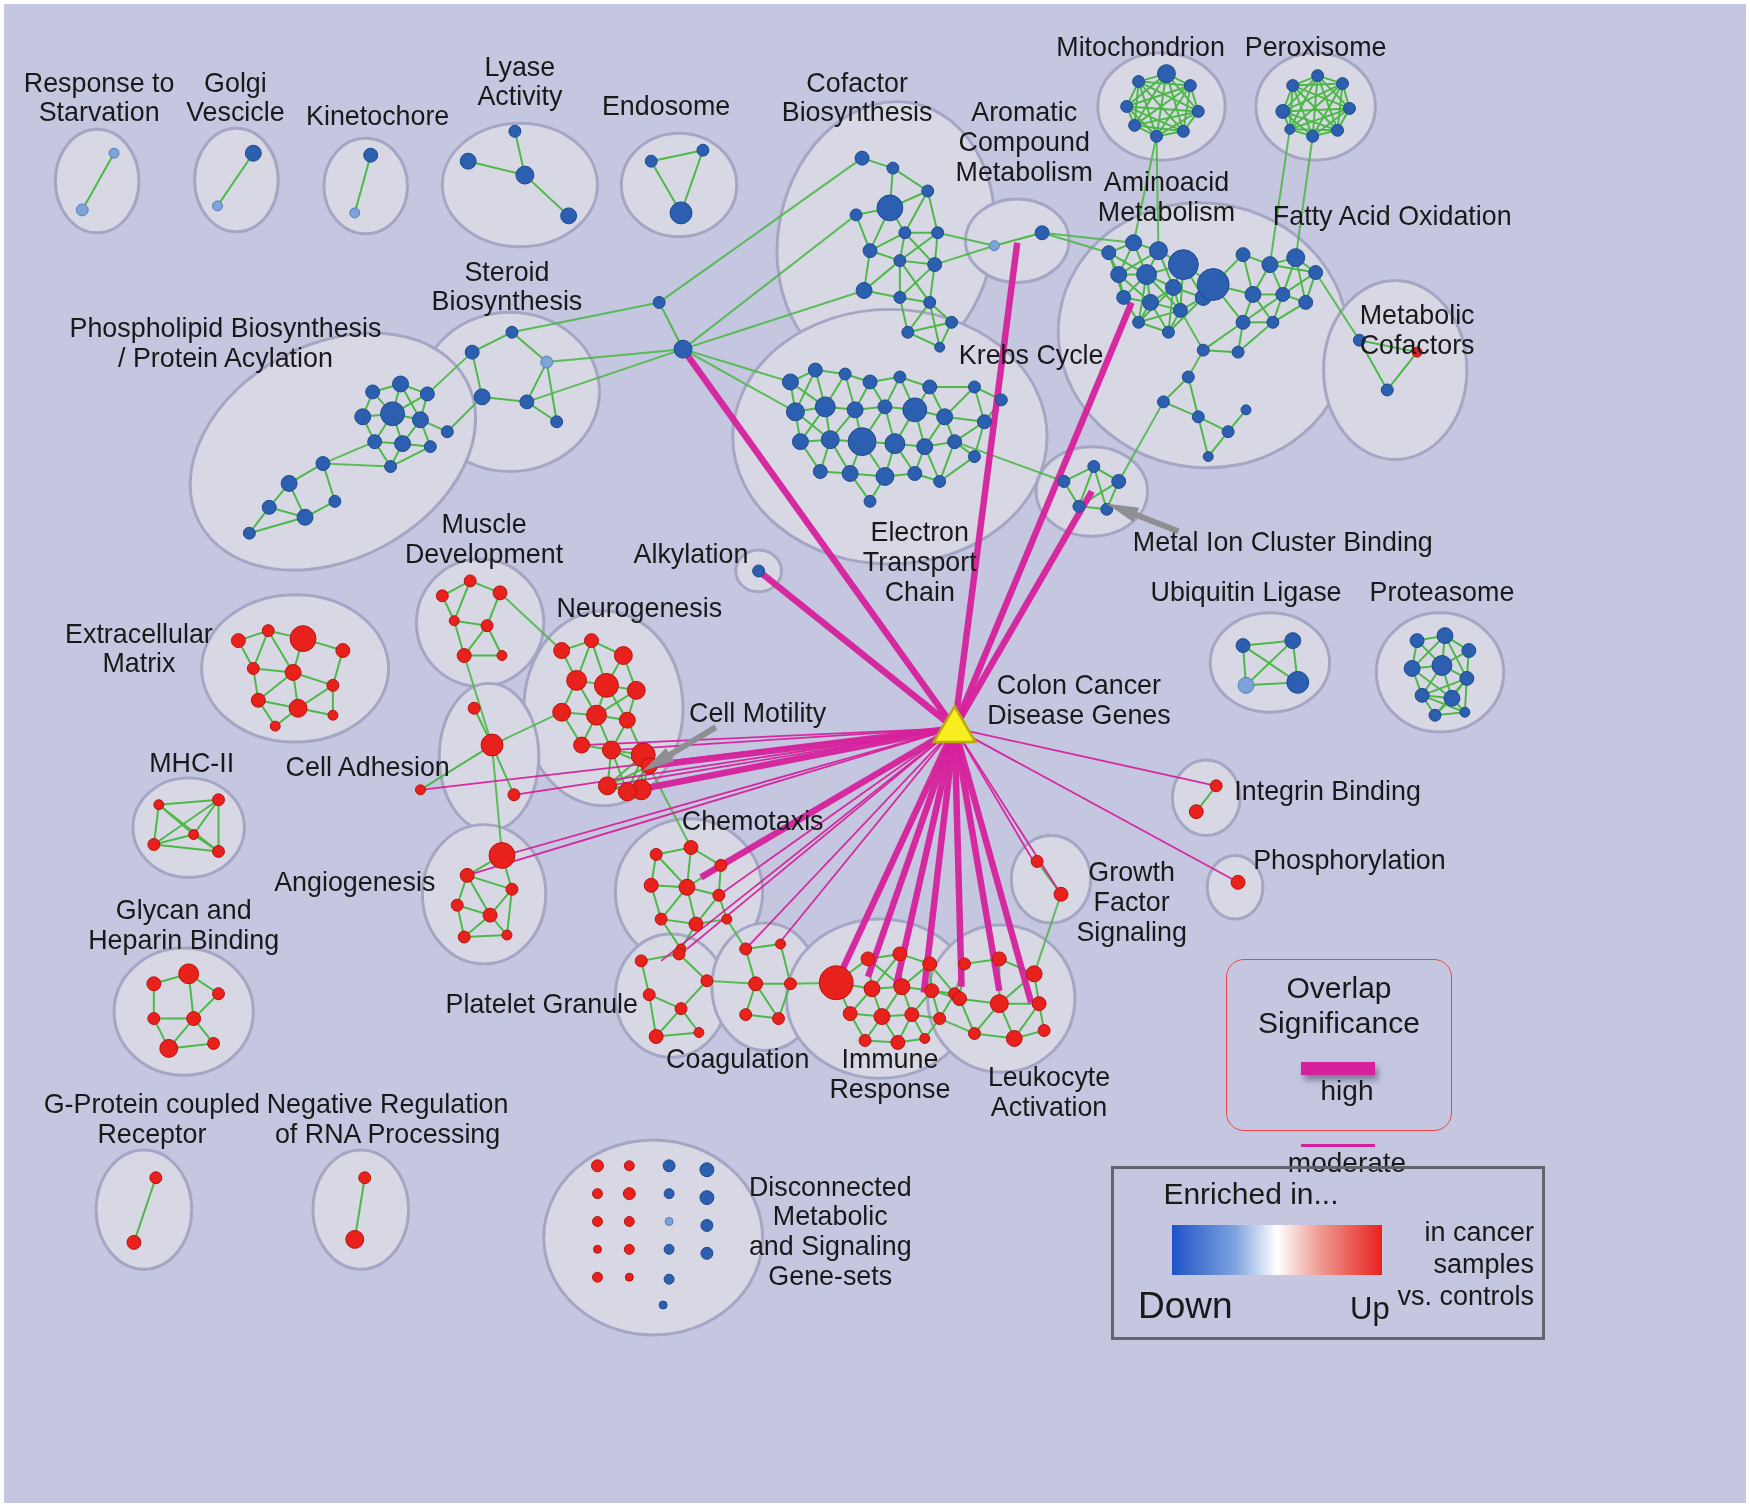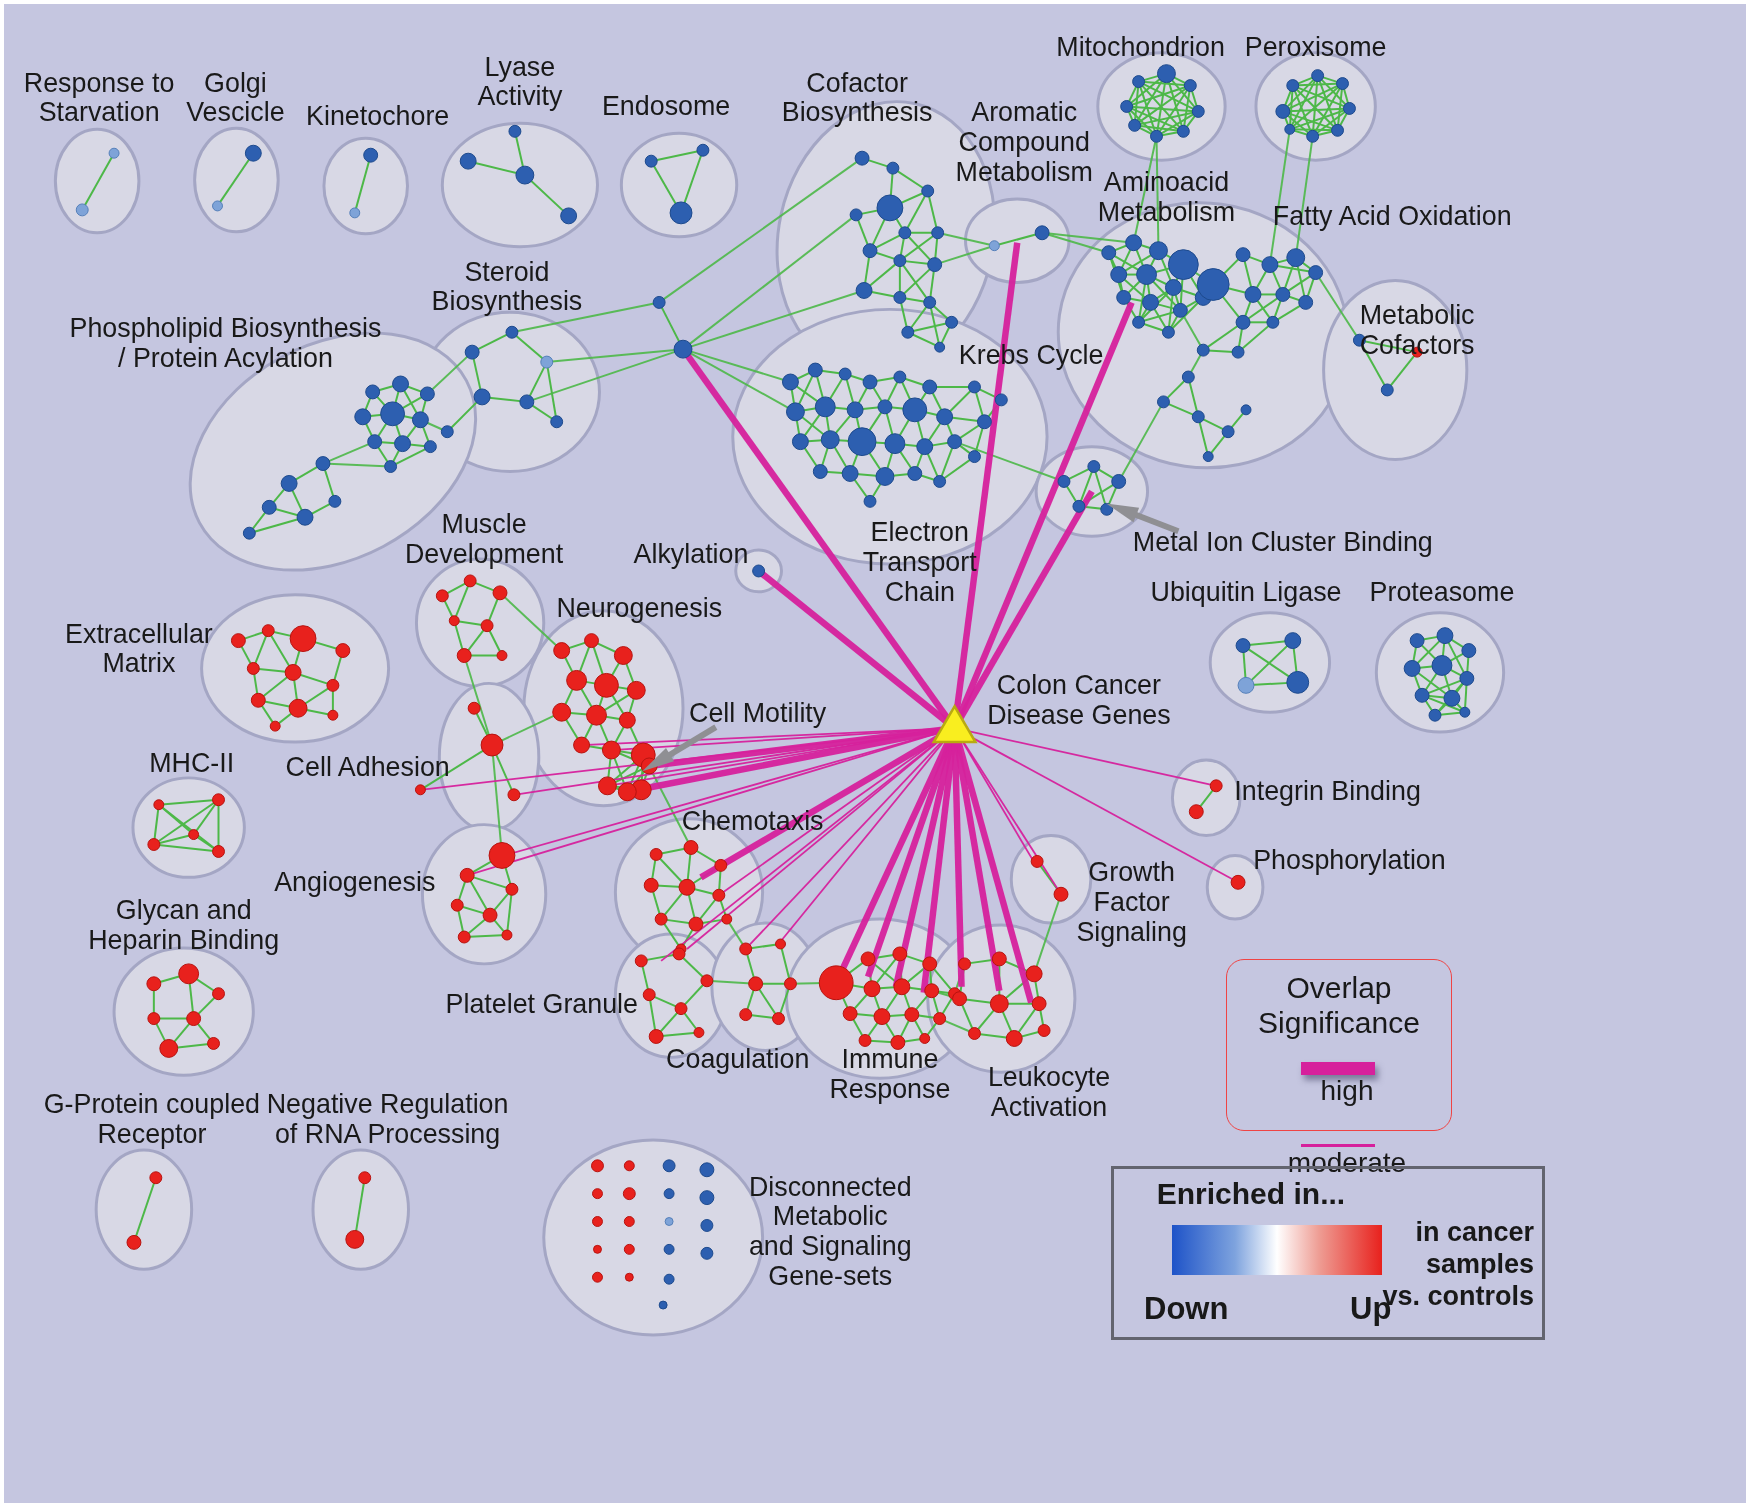--- a/index.html
+++ b/index.html
@@ -19,30 +19,30 @@
     text-align:center;font-size:30px;line-height:1.17;margin-top:10px;white-space:pre-line;
   }
   .sig-row{display:flex;align-items:center;padding-left:16px;margin-top:22px;flex-direction:column;}
   .sig-row.second{margin-top:37px;}
   .sig-swatch{width:74px;height:13px;background:#d6219c;margin-right:18px;
     box-shadow:3px 5px 6px rgba(60,60,95,0.55);}
   .sig-swatch.thin{height:3px;box-shadow:none;}
   .sig-label{font-size:28px;}
   #legend-enriched{
     left:1107px;top:1162px;width:434px;height:174px;
-    border:3px solid #63646f;box-sizing:border-box;font-weight:bold;
+    border:3px solid #63646f;box-sizing:border-box;
   }
   #legend-enriched .title{
     position:absolute;left:0;top:8px;width:64%;text-align:center;font-size:30px;
   }
   #gradient-bar{
     position:absolute;left:58px;top:56px;width:210px;height:50px;
     background:linear-gradient(90deg,#1e53c8 0%,#7ea3de 30%,#ffffff 50%,#ee9d94 70%,#e8211d 100%);
   }
-  #down-label{position:absolute;left:30px;bottom:10px;font-size:31px;text-align:center;}
+  #down-label{position:absolute;left:24px;bottom:10px;font-size:37px;text-align:center;}
   #up-label{position:absolute;left:236px;bottom:10px;font-size:31px;text-align:right;}
   #enriched-note{
     position:absolute;right:8px;top:48px;width:160px;text-align:right;
     font-size:27px;line-height:1.18;white-space:pre-line;
   }
 </style>
 </head>
 <body>
 
 <div id="stage">

